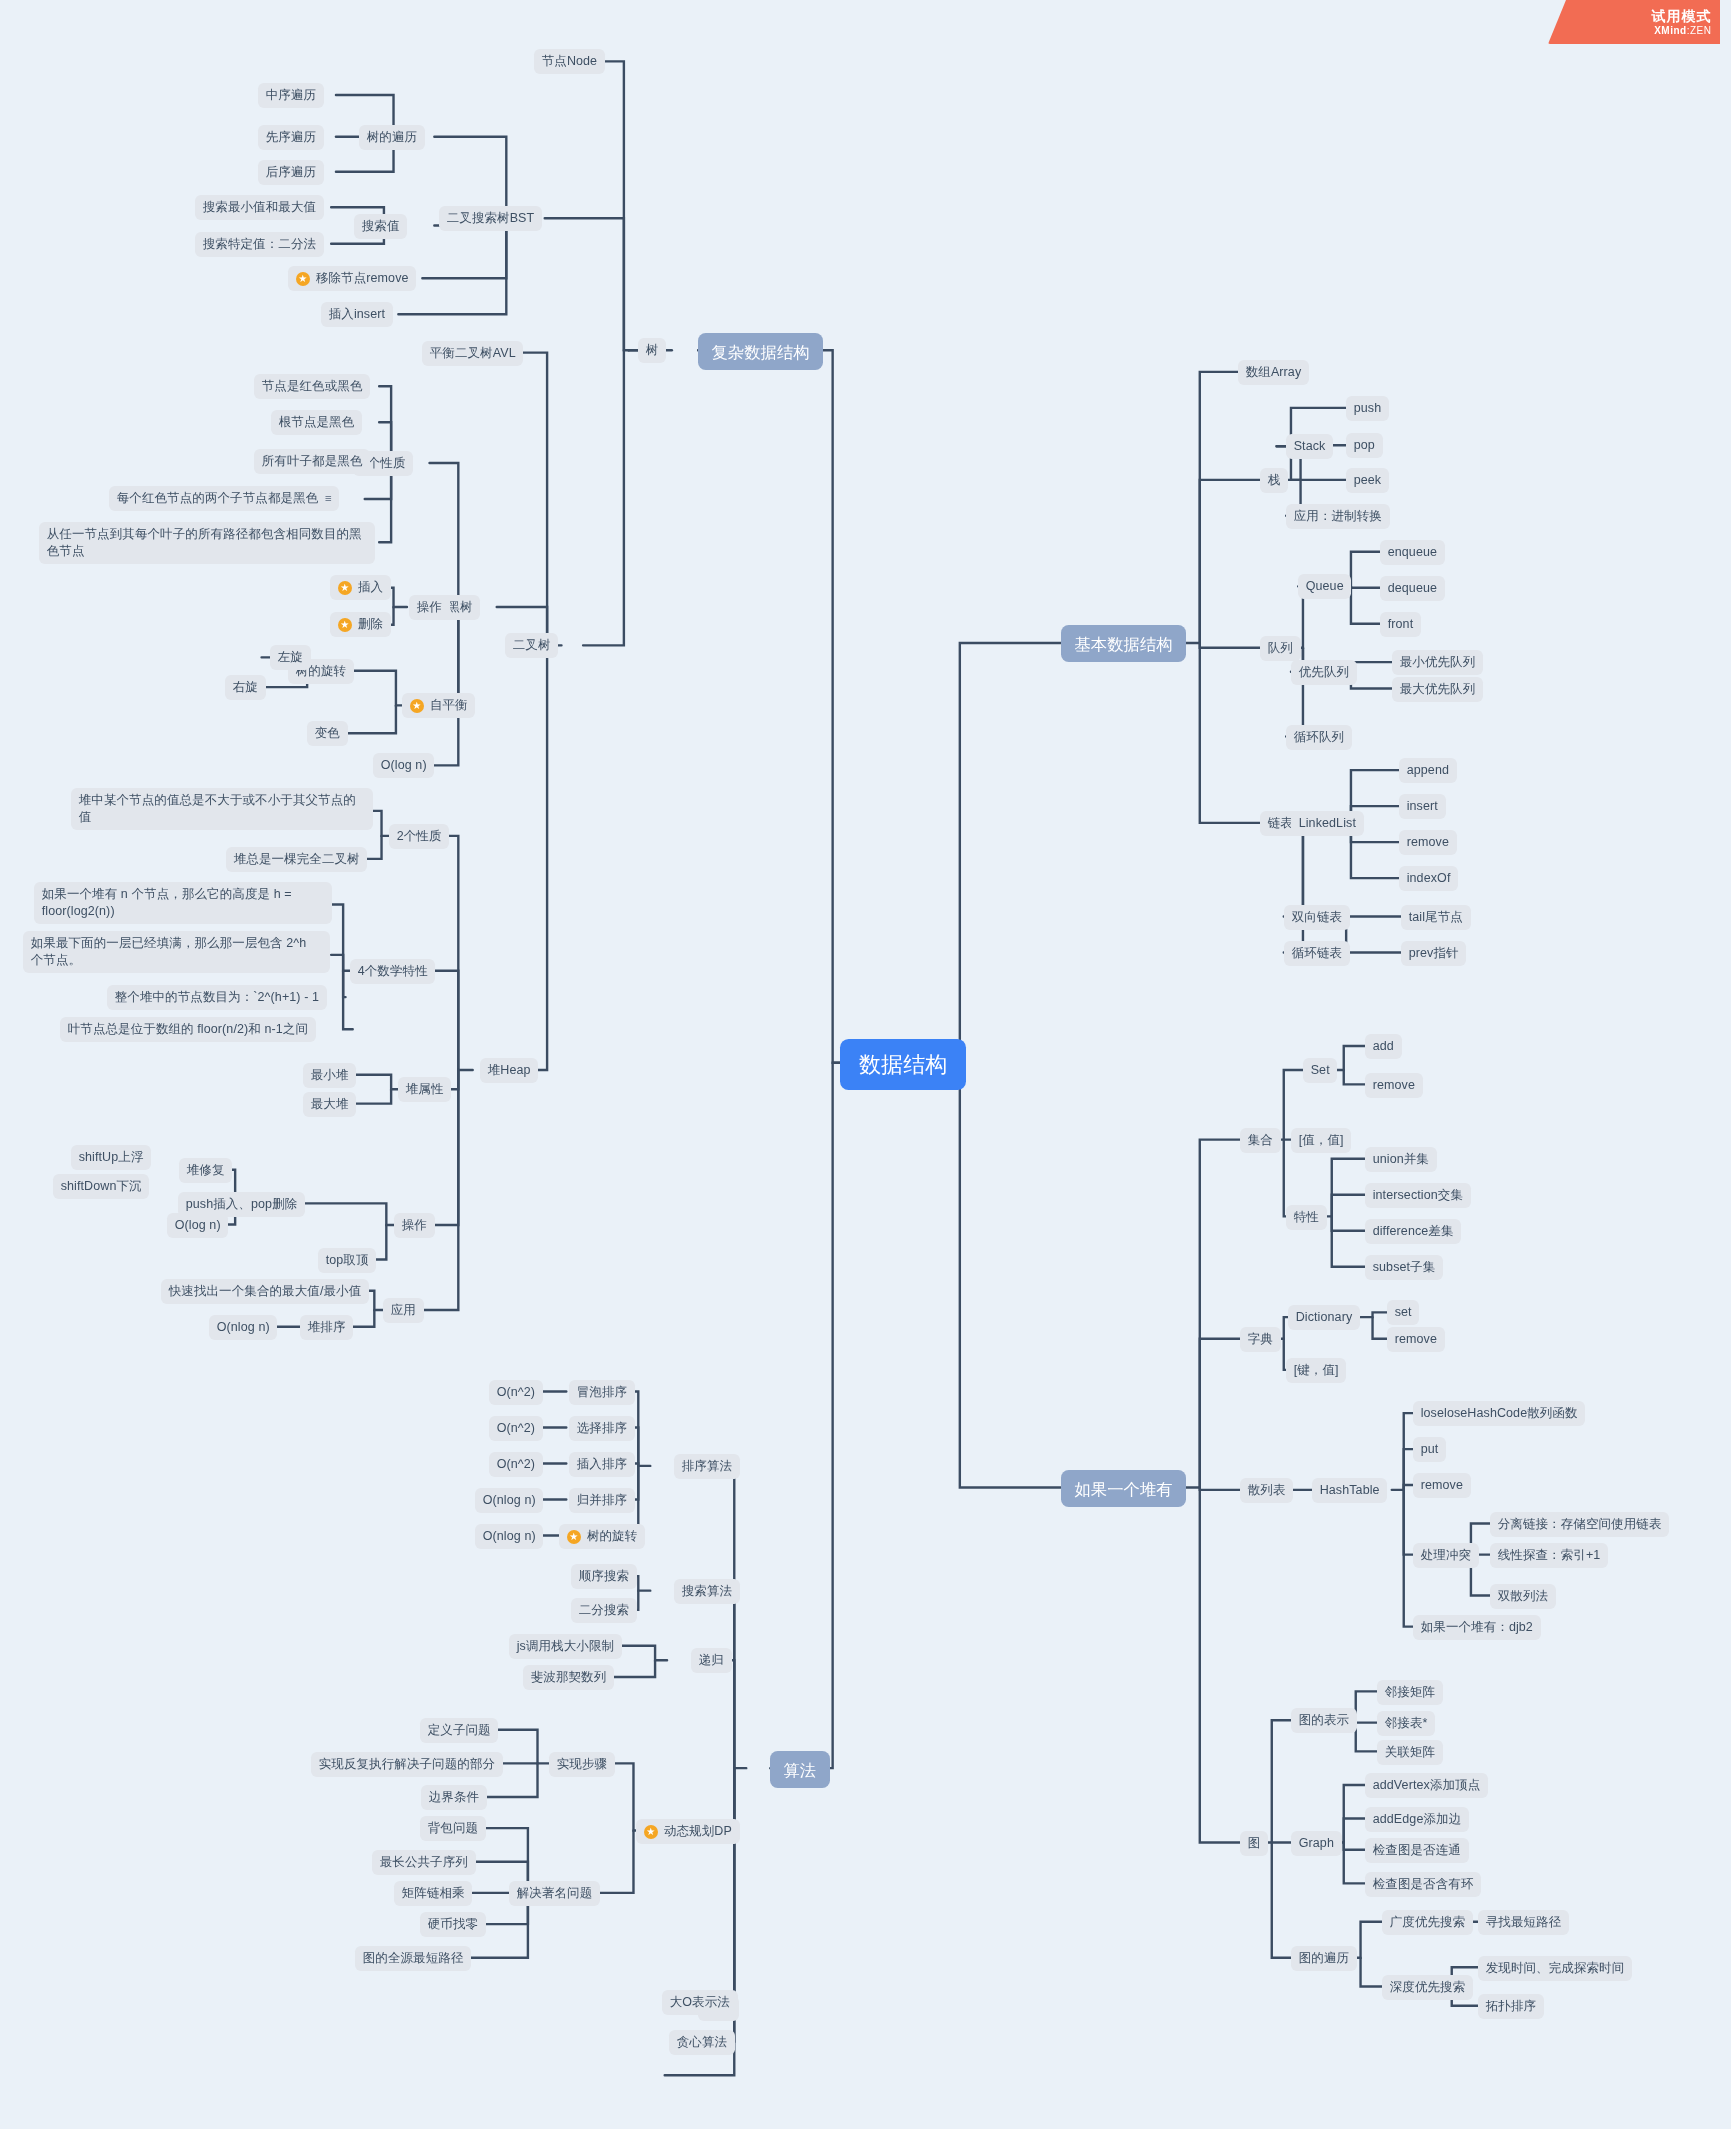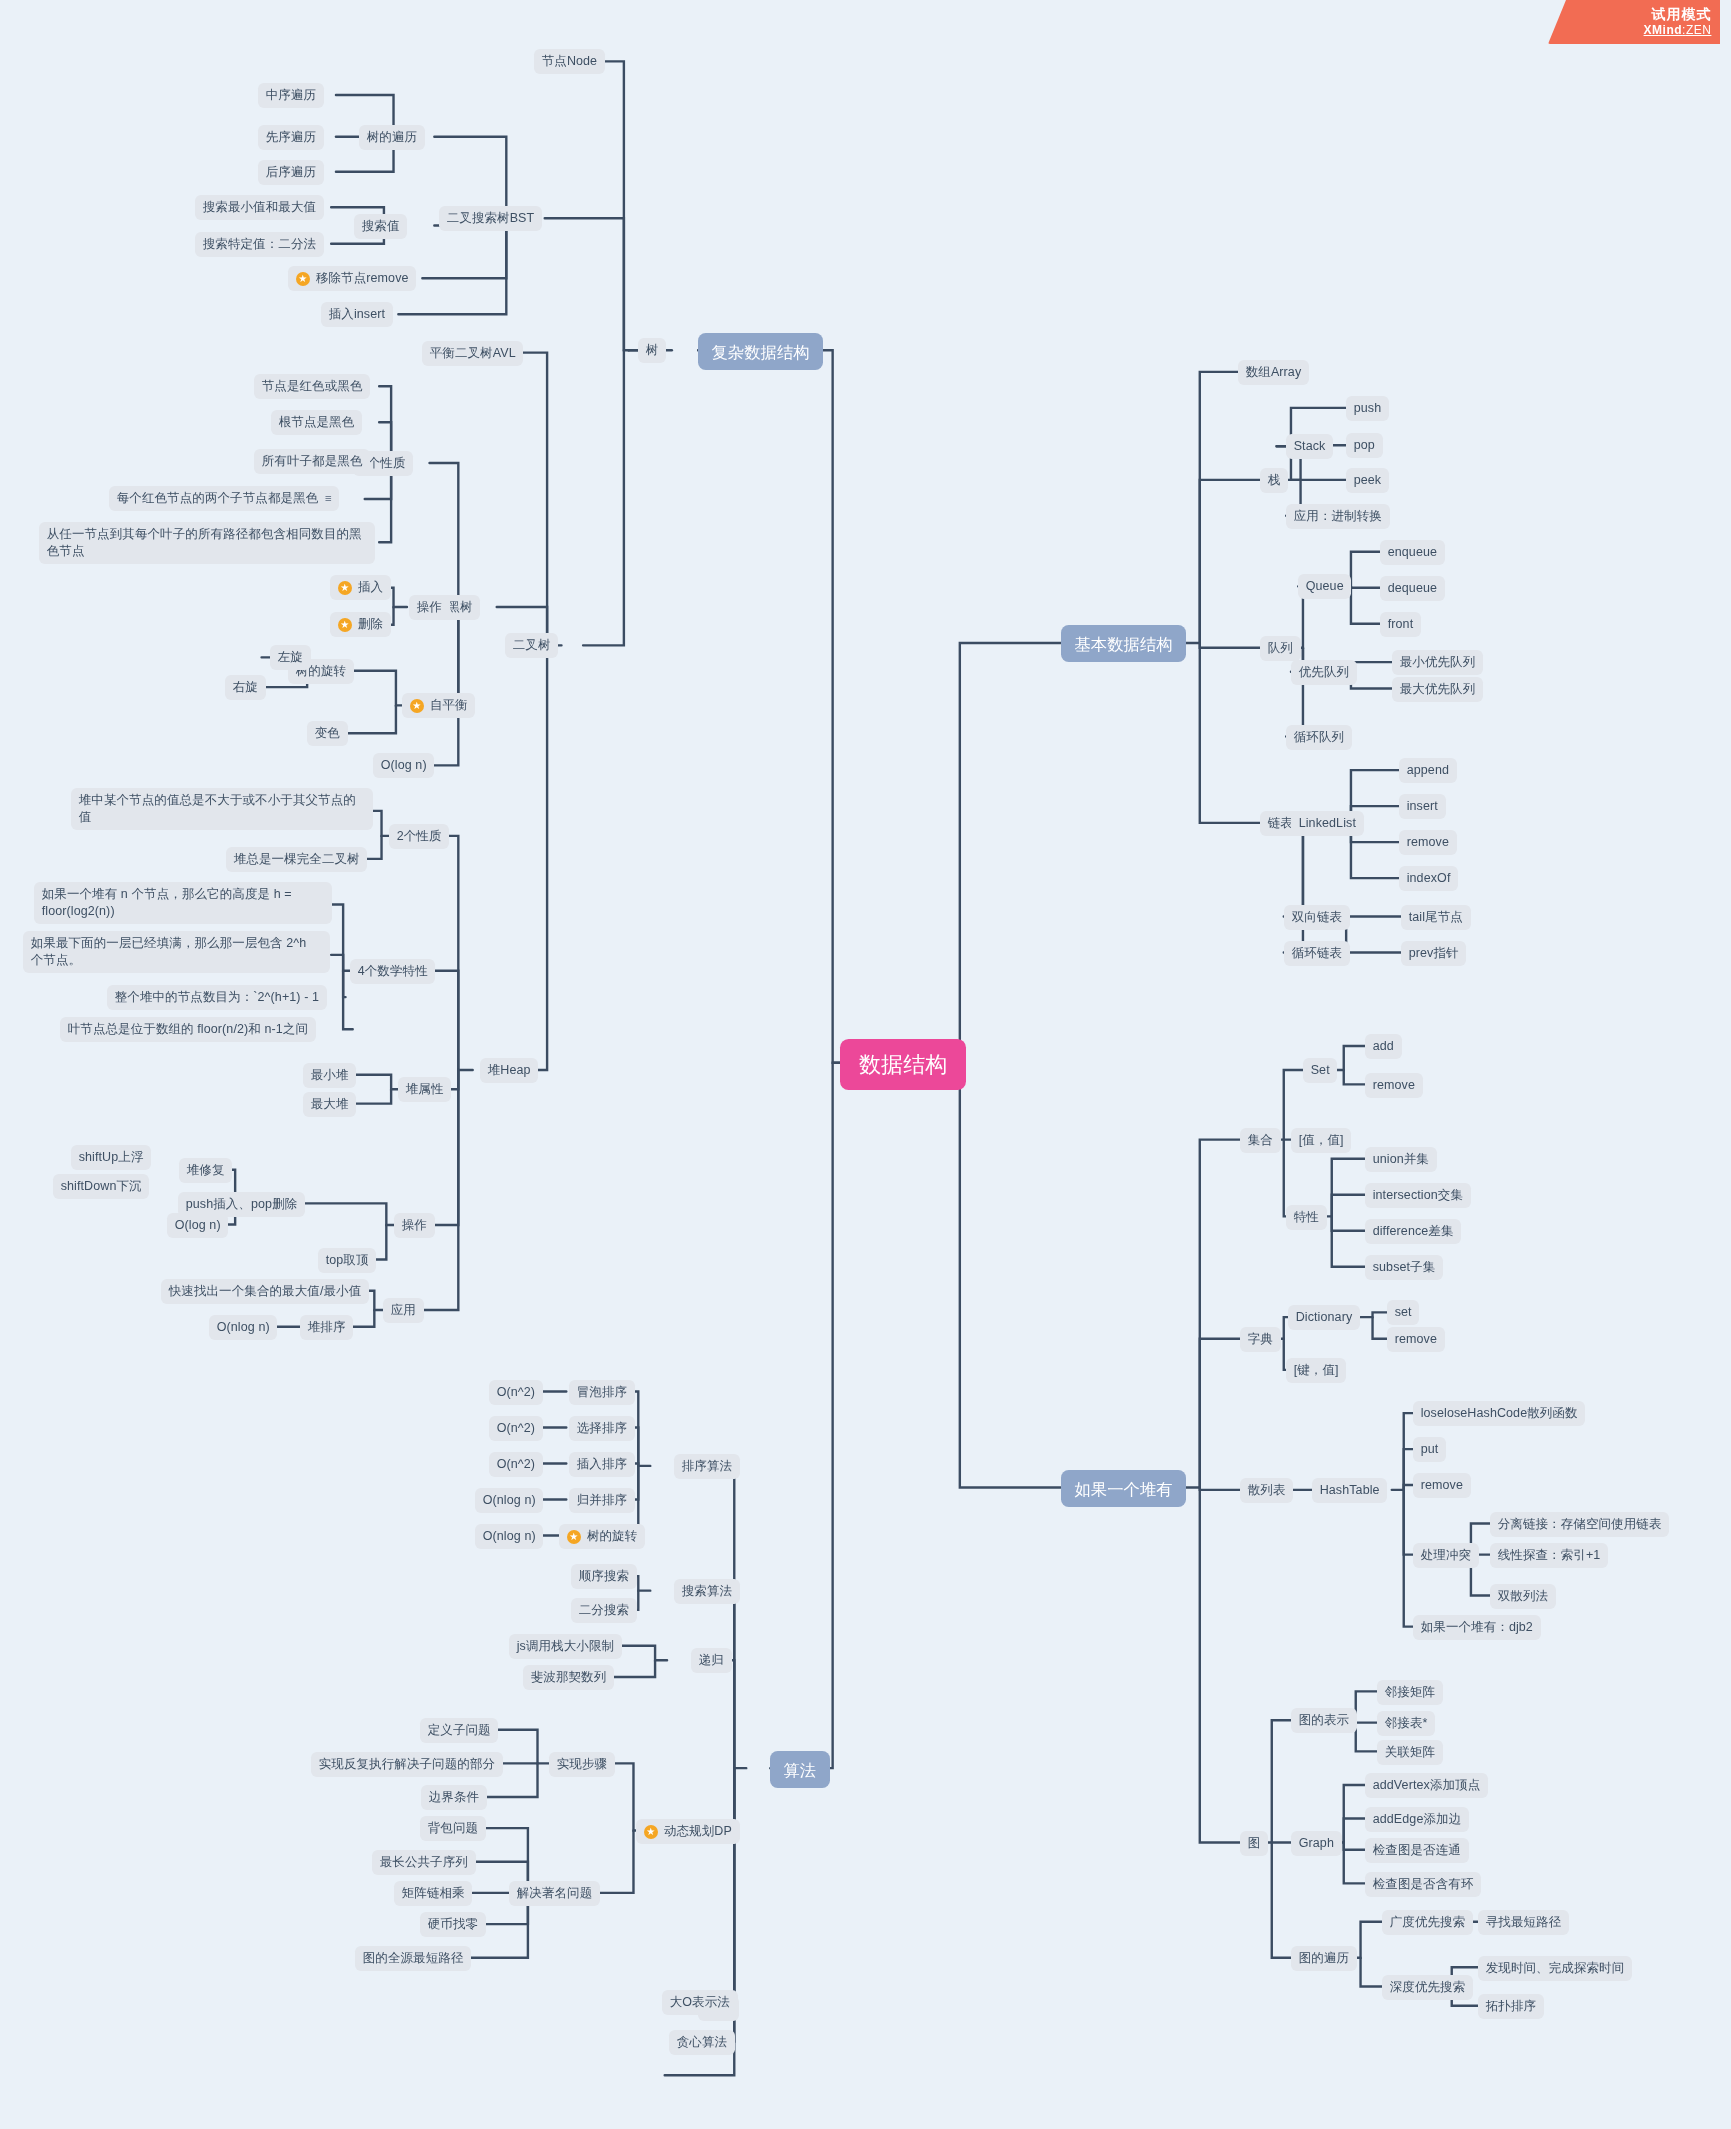--- a/index.html
+++ b/index.html
@@ -26,21 +26,21 @@
   }
   .node.wrap{white-space:normal;}
   .node.lvl1{
     background:#8fa6c9;color:#ffffff;
     border-radius:7.7px;
     font-size:16.3px;
     padding:7.7px 13.4px;
     font-weight:400;
   }
   .node.root{
-    background:#ec4899;color:#ffffff;
+    background:#3b82f6;color:#ffffff;
     border-radius:8.6px;
     font-size:22px;
     padding:10.6px 19px;
   }
   .ico-star{
     width:14.4px;height:14.4px;border-radius:50%;
     background:#f5a623;
     display:inline-flex;align-items:center;justify-content:center;
     margin-right:5.8px;flex:0 0 auto;
     color:#ffffff;font-size:10px;line-height:1;
@@ -54,21 +54,21 @@
     background:#f26c53;
     -webkit-clip-path:polygon(18px 0,100% 0,100% 100%,0 100%);
     clip-path:polygon(18px 0,100% 0,100% 100%,0 100%);
     border-bottom-left-radius:1.9px;
     color:#fff;
     display:flex;flex-direction:column;
     align-items:flex-end;justify-content:center;
     padding-right:8.6px;box-sizing:border-box;
   }
   .trial .t1{font-size:14px;font-weight:bold;letter-spacing:1px;line-height:1;}
-  .trial .t2{font-size:12px;letter-spacing:0.5px;margin-top:2px;text-decoration:underline;}
+  .trial .t2{font-size:10px;letter-spacing:0.5px;margin-top:2px;}
   .trial .t2 b{font-weight:bold;}
 </style>
 </head>
 <body>
 
 <div id="canvas">
   <svg id="wires" viewBox="0 0 3609 4437" preserveAspectRatio="none">
     <g fill="none" stroke="#3b4c62" stroke-width="5" stroke-linecap="round">
 
       <path d="M1985,2215 H2000 V1340 H2210"></path>

